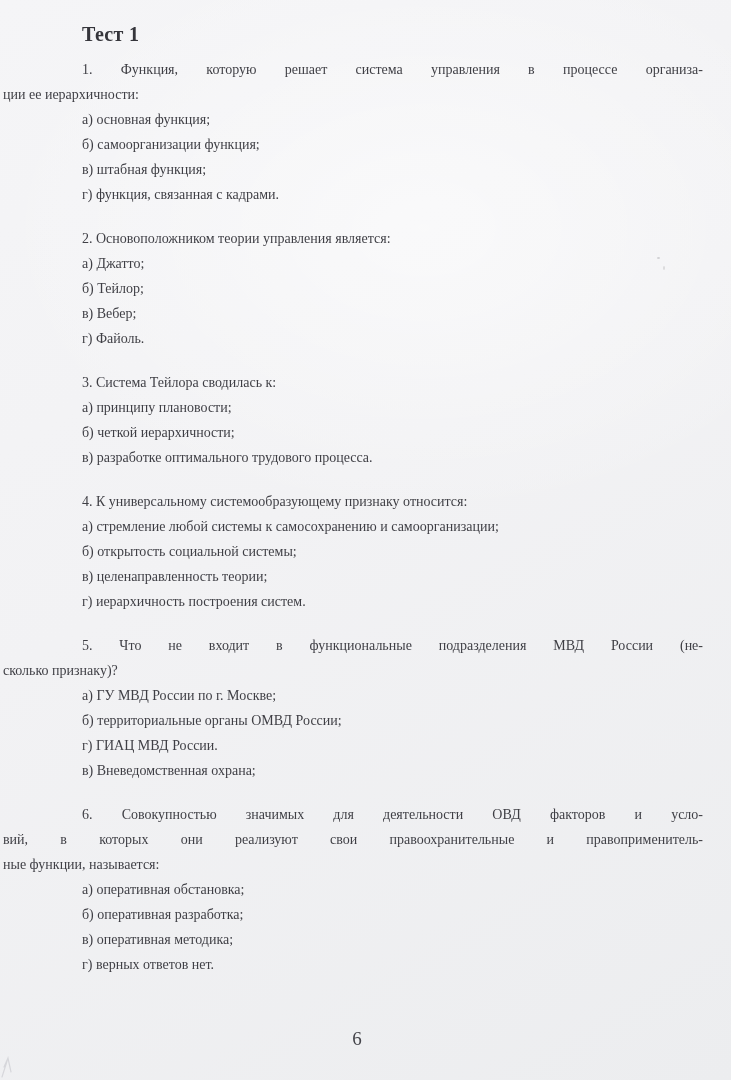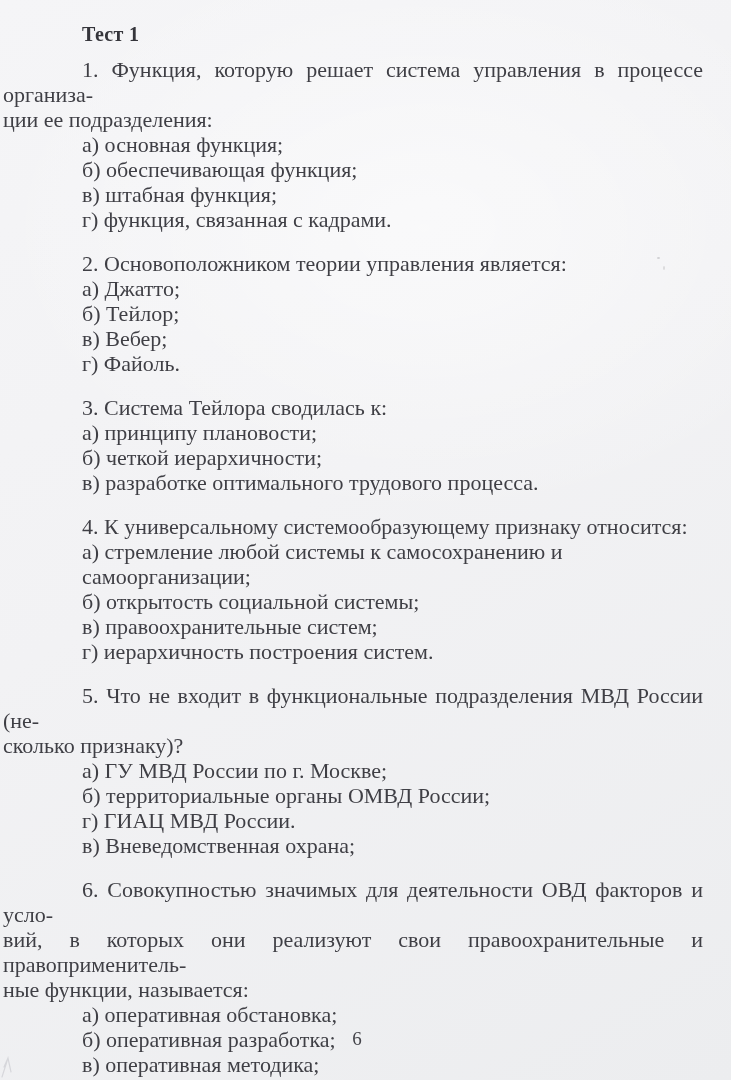--- a/index.html
+++ b/index.html
@@ -28,21 +28,21 @@
     line-height: 26px;
     font-weight: bold;
     color: #35353b;
     letter-spacing: 0.3px;
   }
   .question {
     margin: 0 0 19px 0;
   }
   .question p {
     margin: 0;
-    font-size: 22px;
+    font-size: 14px;
     line-height: 25px;
   }
   .indent {
     text-indent: 79px;
   }
   .stretch {
     text-align: justify;
     text-align-last: justify;
   }
   .opt {
@@ -75,23 +75,23 @@
 </style>
 </head>
 <body>
 
 <div class="sheet">
 
   <h1 class="doc-title">Тест 1</h1>
 
   <section class="question">
     <p class="indent stretch">1. Функция, которую решает система управления в процессе организа-</p>
-    <p>ции ее подразделения:</p>
+    <p>ции ее иерархичности:</p>
     <p class="opt">а) основная функция;</p>
-    <p class="opt">б) обеспечивающая функция;</p>
+    <p class="opt">б) самоорганизации функция;</p>
     <p class="opt">в) штабная функция;</p>
     <p class="opt">г) функция, связанная с кадрами.</p>
   </section>
 
   <section class="question">
     <p class="indent">2. Основоположником теории управления является:</p>
     <p class="opt">а) Джатто;</p>
     <p class="opt">б) Тейлор;</p>
     <p class="opt">в) Вебер;</p>
     <p class="opt">г) Файоль.</p>
@@ -101,21 +101,21 @@
     <p class="indent">3. Система Тейлора сводилась к:</p>
     <p class="opt">а) принципу плановости;</p>
     <p class="opt">б) четкой иерархичности;</p>
     <p class="opt">в) разработке оптимального трудового процесса.</p>
   </section>
 
   <section class="question">
     <p class="indent">4. К универсальному системообразующему признаку относится:</p>
     <p class="opt">а) стремление любой системы к самосохранению и самоорганизации;</p>
     <p class="opt">б) открытость социальной системы;</p>
-    <p class="opt">в) правоохранительные систем;</p>
+    <p class="opt">в) целенаправленность теории;</p>
     <p class="opt">г) иерархичность построения систем.</p>
   </section>
 
   <section class="question">
     <p class="indent stretch">5. Что не входит в функциональные подразделения МВД России (не-</p>
     <p>сколько признаку)?</p>
     <p class="opt">а) ГУ МВД России по г. Москве;</p>
     <p class="opt">б) территориальные органы ОМВД России;</p>
     <p class="opt">г) ГИАЦ МВД России.</p>
     <p class="opt">в) Вневедомственная охрана;</p>

